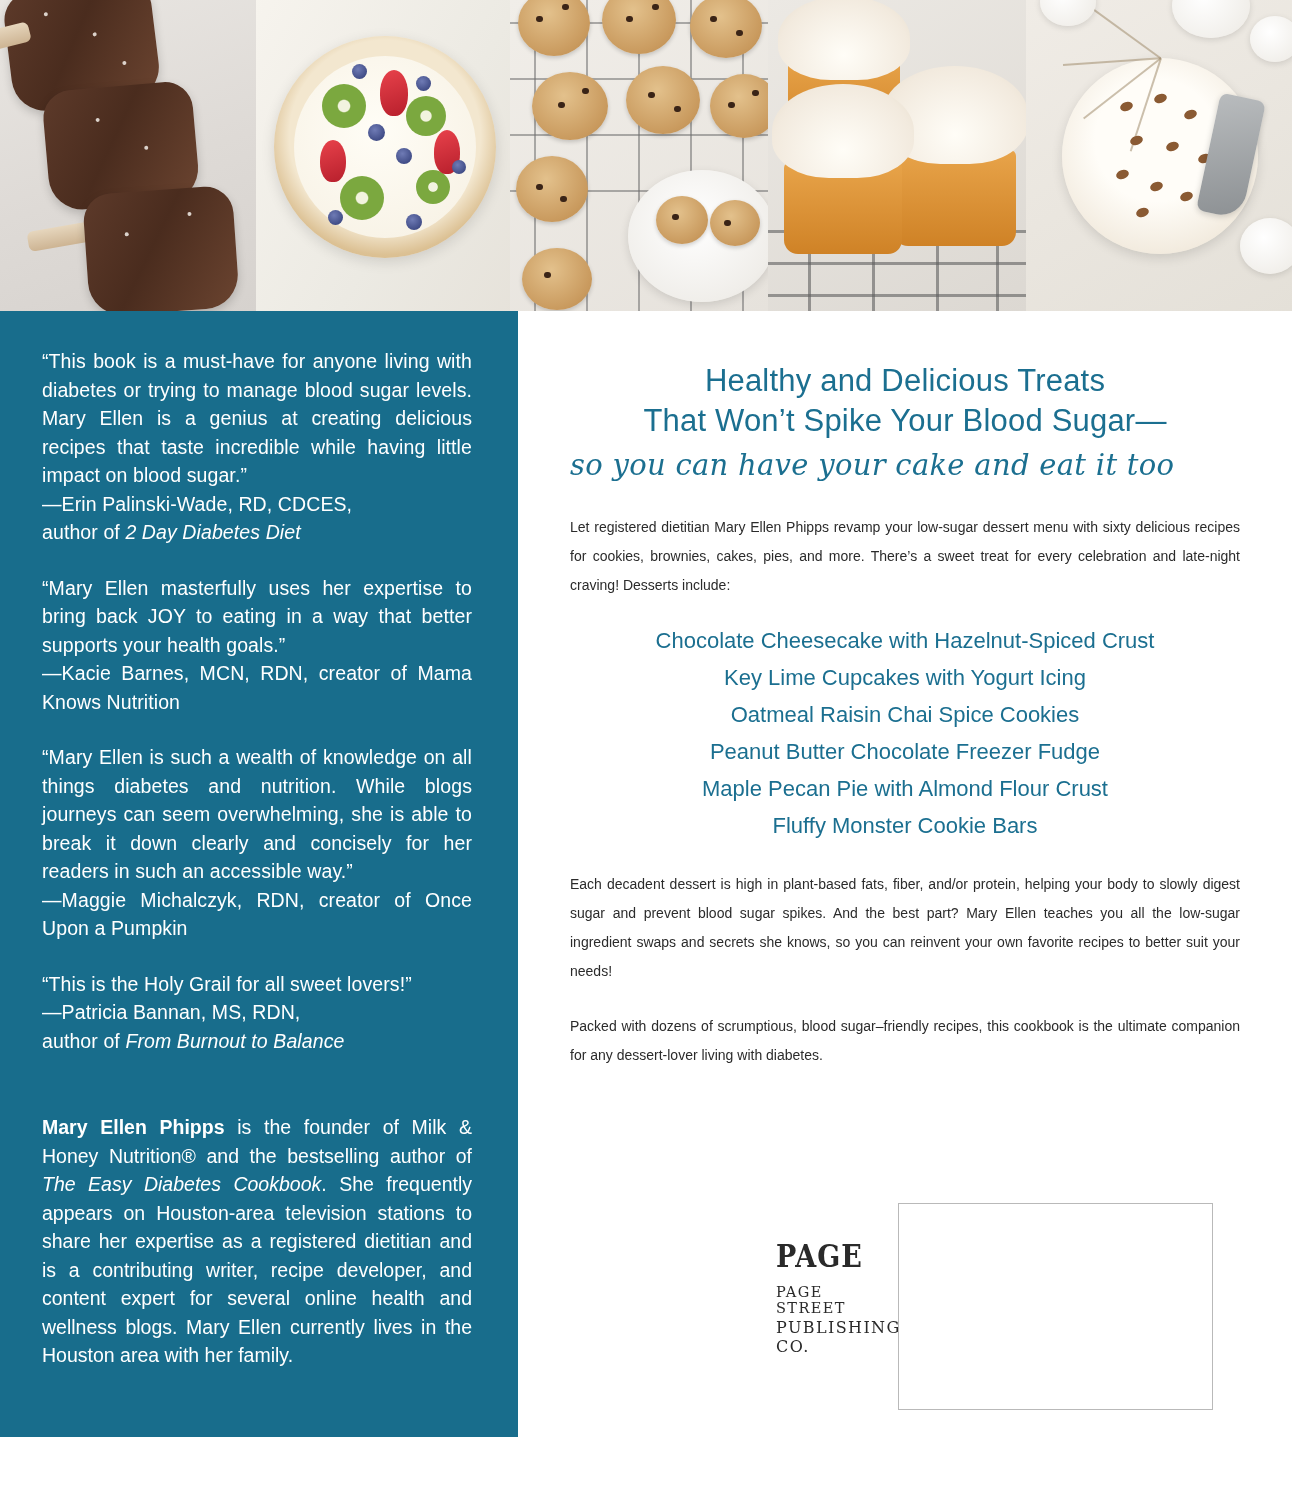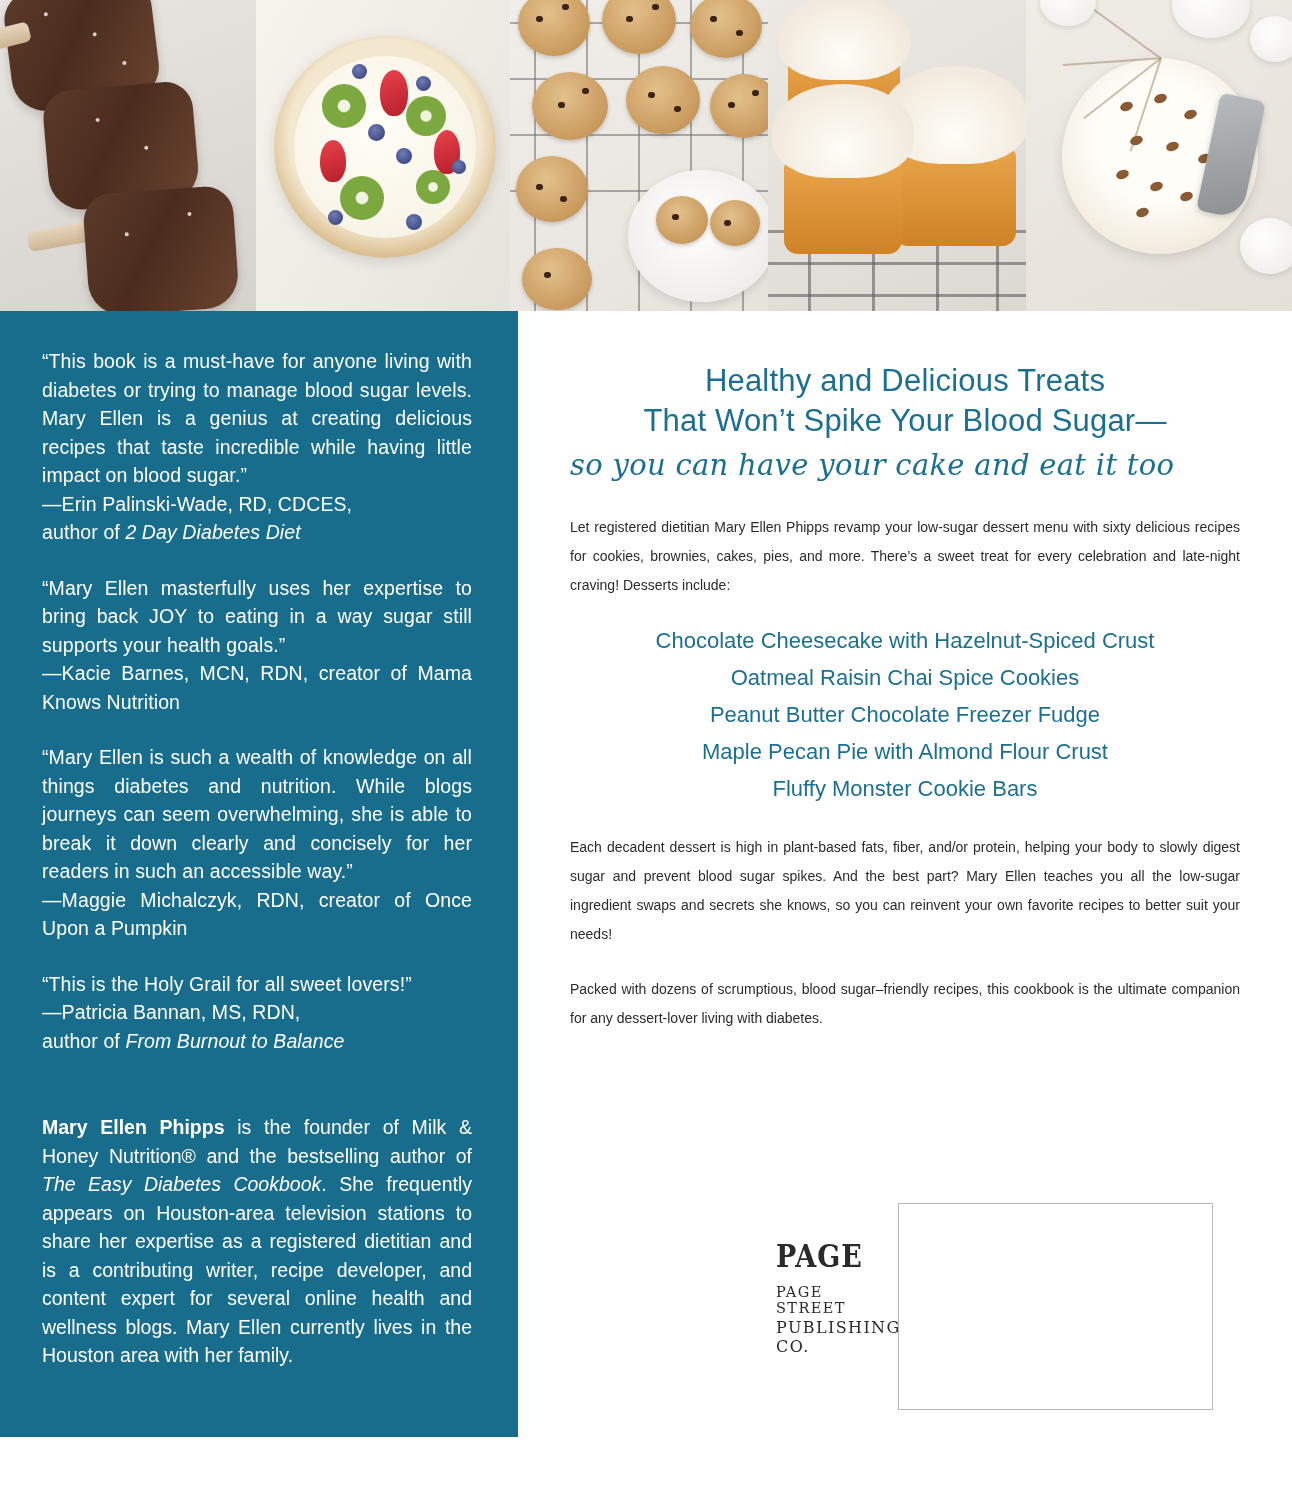--- a/index.html
+++ b/index.html
@@ -431,21 +431,21 @@
 
       <div class="blurb">
         <p>“This book is a must-have for anyone living with diabetes or trying to manage blood sugar levels. Mary Ellen is a genius at creating delicious recipes that taste incredible while having little impact on blood sugar.”</p>
         <p class="attrib">
           <span class="name">—Erin Palinski-Wade, RD, CDCES,</span><br>
           <span>author of </span><span class="ital">2 Day Diabetes Diet</span>
         </p>
       </div>
 
       <div class="blurb">
-        <p>“Mary Ellen masterfully uses her expertise to bring back JOY to eating in a way sugar still supports your health goals.”</p>
+        <p>“Mary Ellen masterfully uses her expertise to bring back JOY to eating in a way that better supports your health goals.”</p>
         <p class="attrib">
           <span class="name">—Kacie Barnes, MCN, RDN,</span><span> creator of Mama Knows Nutrition</span>
         </p>
       </div>
 
       <div class="blurb">
         <p>“Mary Ellen is such a wealth of knowledge on all things diabetes and nutrition. While blogs journeys can seem overwhelming, she is able to break it down clearly and concisely for her readers in such an accessible way.”</p>
         <p class="attrib">
           <span class="name">—Maggie Michalczyk, RDN,</span><span> creator of Once Upon a Pumpkin</span>
         </p>
@@ -471,20 +471,21 @@
       <div class="headline">
         <span>Healthy and Delicious Treats</span>
         <span class="l2">That Won’t Spike Your Blood Sugar—</span>
         <span class="script">so you can have your cake and eat it too</span>
       </div>
 
       <p class="para">Let registered dietitian Mary Ellen Phipps revamp your low-sugar dessert menu with sixty delicious recipes for cookies, brownies, cakes, pies, and more. There’s a sweet treat for every celebration and late-night craving! Desserts include:</p>
 
       <ul class="recipe-list">
         <li>Chocolate Cheesecake with Hazelnut-Spiced Crust</li>
+        <li>Key Lime Cupcakes with Yogurt Icing</li>
         <li>Oatmeal Raisin Chai Spice Cookies</li>
         <li>Peanut Butter Chocolate Freezer Fudge</li>
         <li>Maple Pecan Pie with Almond Flour Crust</li>
         <li>Fluffy Monster Cookie Bars</li>
       </ul>
 
       <p class="para">Each decadent dessert is high in plant-based fats, fiber, and/or protein, helping your body to slowly digest sugar and prevent blood sugar spikes. And the best part? Mary Ellen teaches you all the low-sugar ingredient swaps and secrets she knows, so you can reinvent your own favorite recipes to better suit your needs!</p>
       <p class="para">Packed with dozens of scrumptious, blood sugar–friendly recipes, this cookbook is the ultimate companion for any dessert-lover living with diabetes.</p>
 
       <div class="logo-block">

